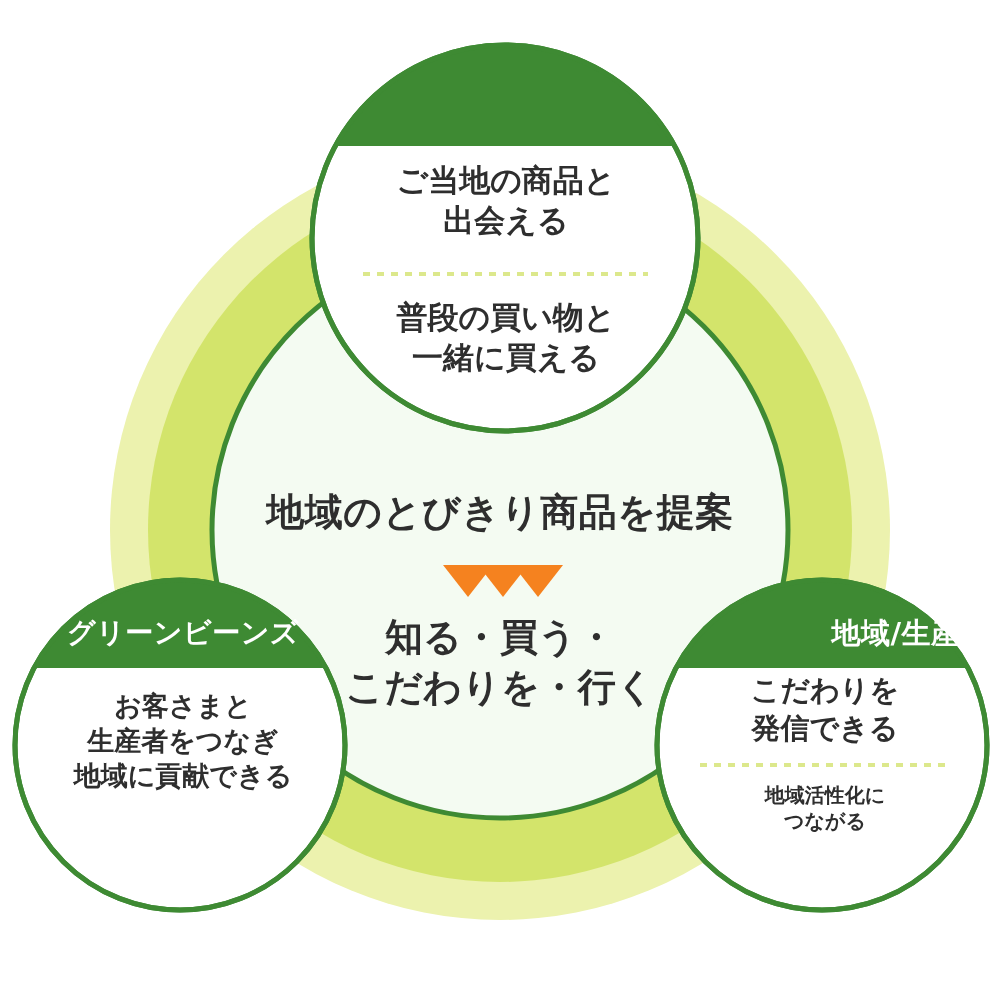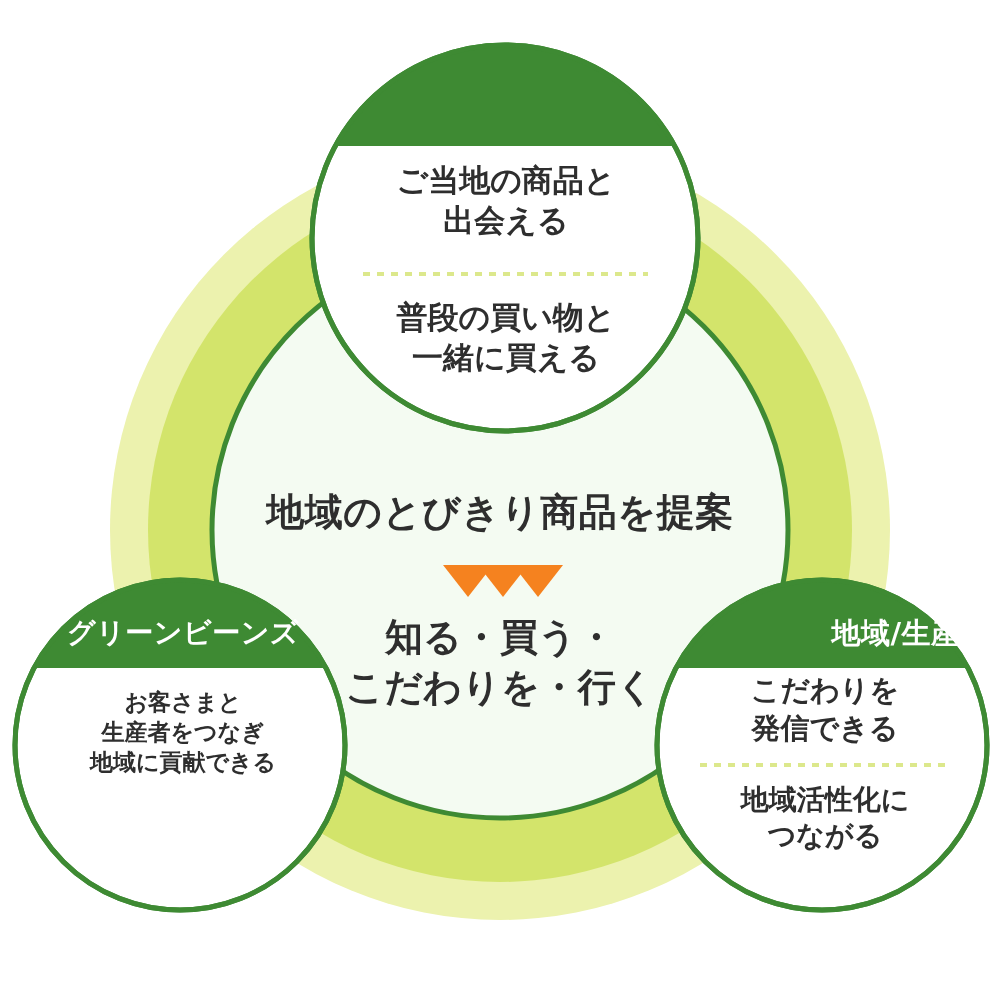--- a/index.html
+++ b/index.html
@@ -67,26 +67,26 @@
     white-space: pre-line;
   }
 
   
   #top-title      { left: 310px; top: 80px;  width: 392px; font-size: 34px; }
   #top-body-a     { left: 330px; top: 160px; width: 352px; font-size: 31px; }
   #top-body-b     { left: 330px; top: 297px; width: 352px; font-size: 31px; }
 
   
   #bl-title       { left: 18px;  top: 614px; width: 330px; font-size: 28px; }
-  #bl-body-a      { left: 18px;  top: 688px; width: 330px; font-size: 23px; }
+  #bl-body-a      { left: 18px;  top: 688px; width: 330px; font-size: 27px; }
 
   
   #br-title       { left: 660px; top: 614px; width: 330px; font-size: 29px; text-align: right; }
   #br-body-a      { left: 664px; top: 672px; width: 322px; font-size: 29px; }
-  #br-body-b      { left: 664px; top: 782px; width: 322px; font-size: 28px; }
+  #br-body-b      { left: 664px; top: 782px; width: 322px; font-size: 20px; }
 
   
   #center-head    { left: 200px; top: 487px; width: 600px; font-size: 38px; }
   #center-sub     { left: 320px; top: 612px; width: 360px; font-size: 38px; }
 </style>
 </head>
 <body>
 
 <div id="stage">
 

